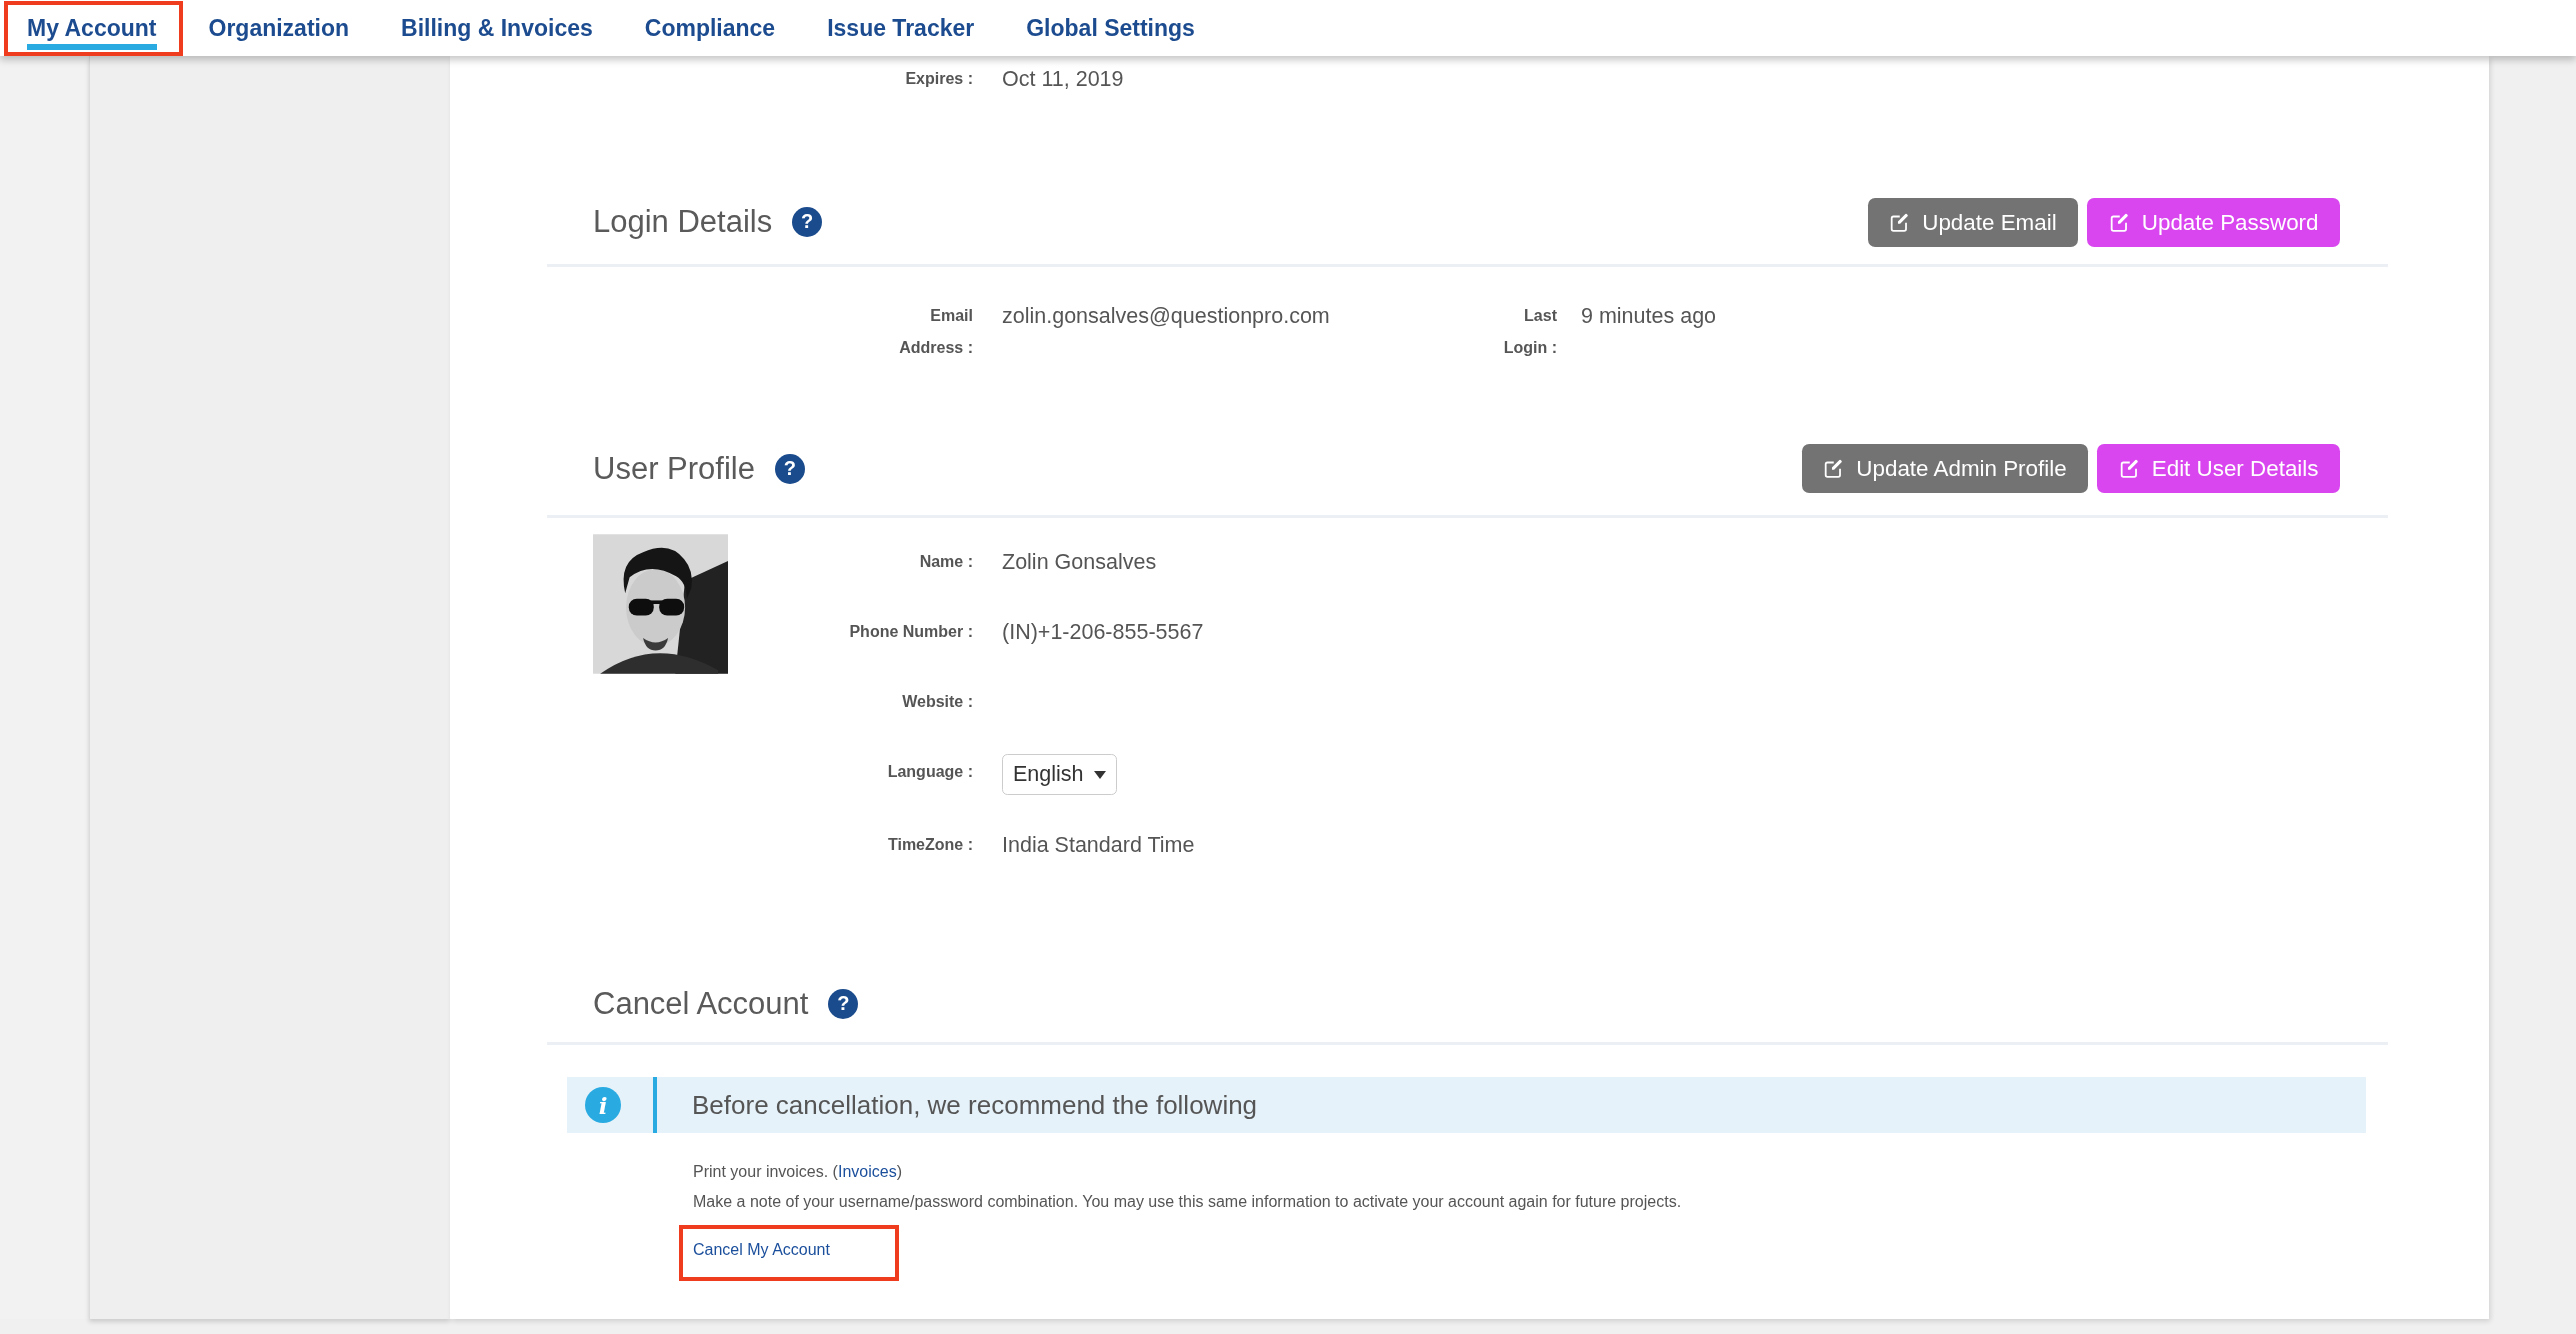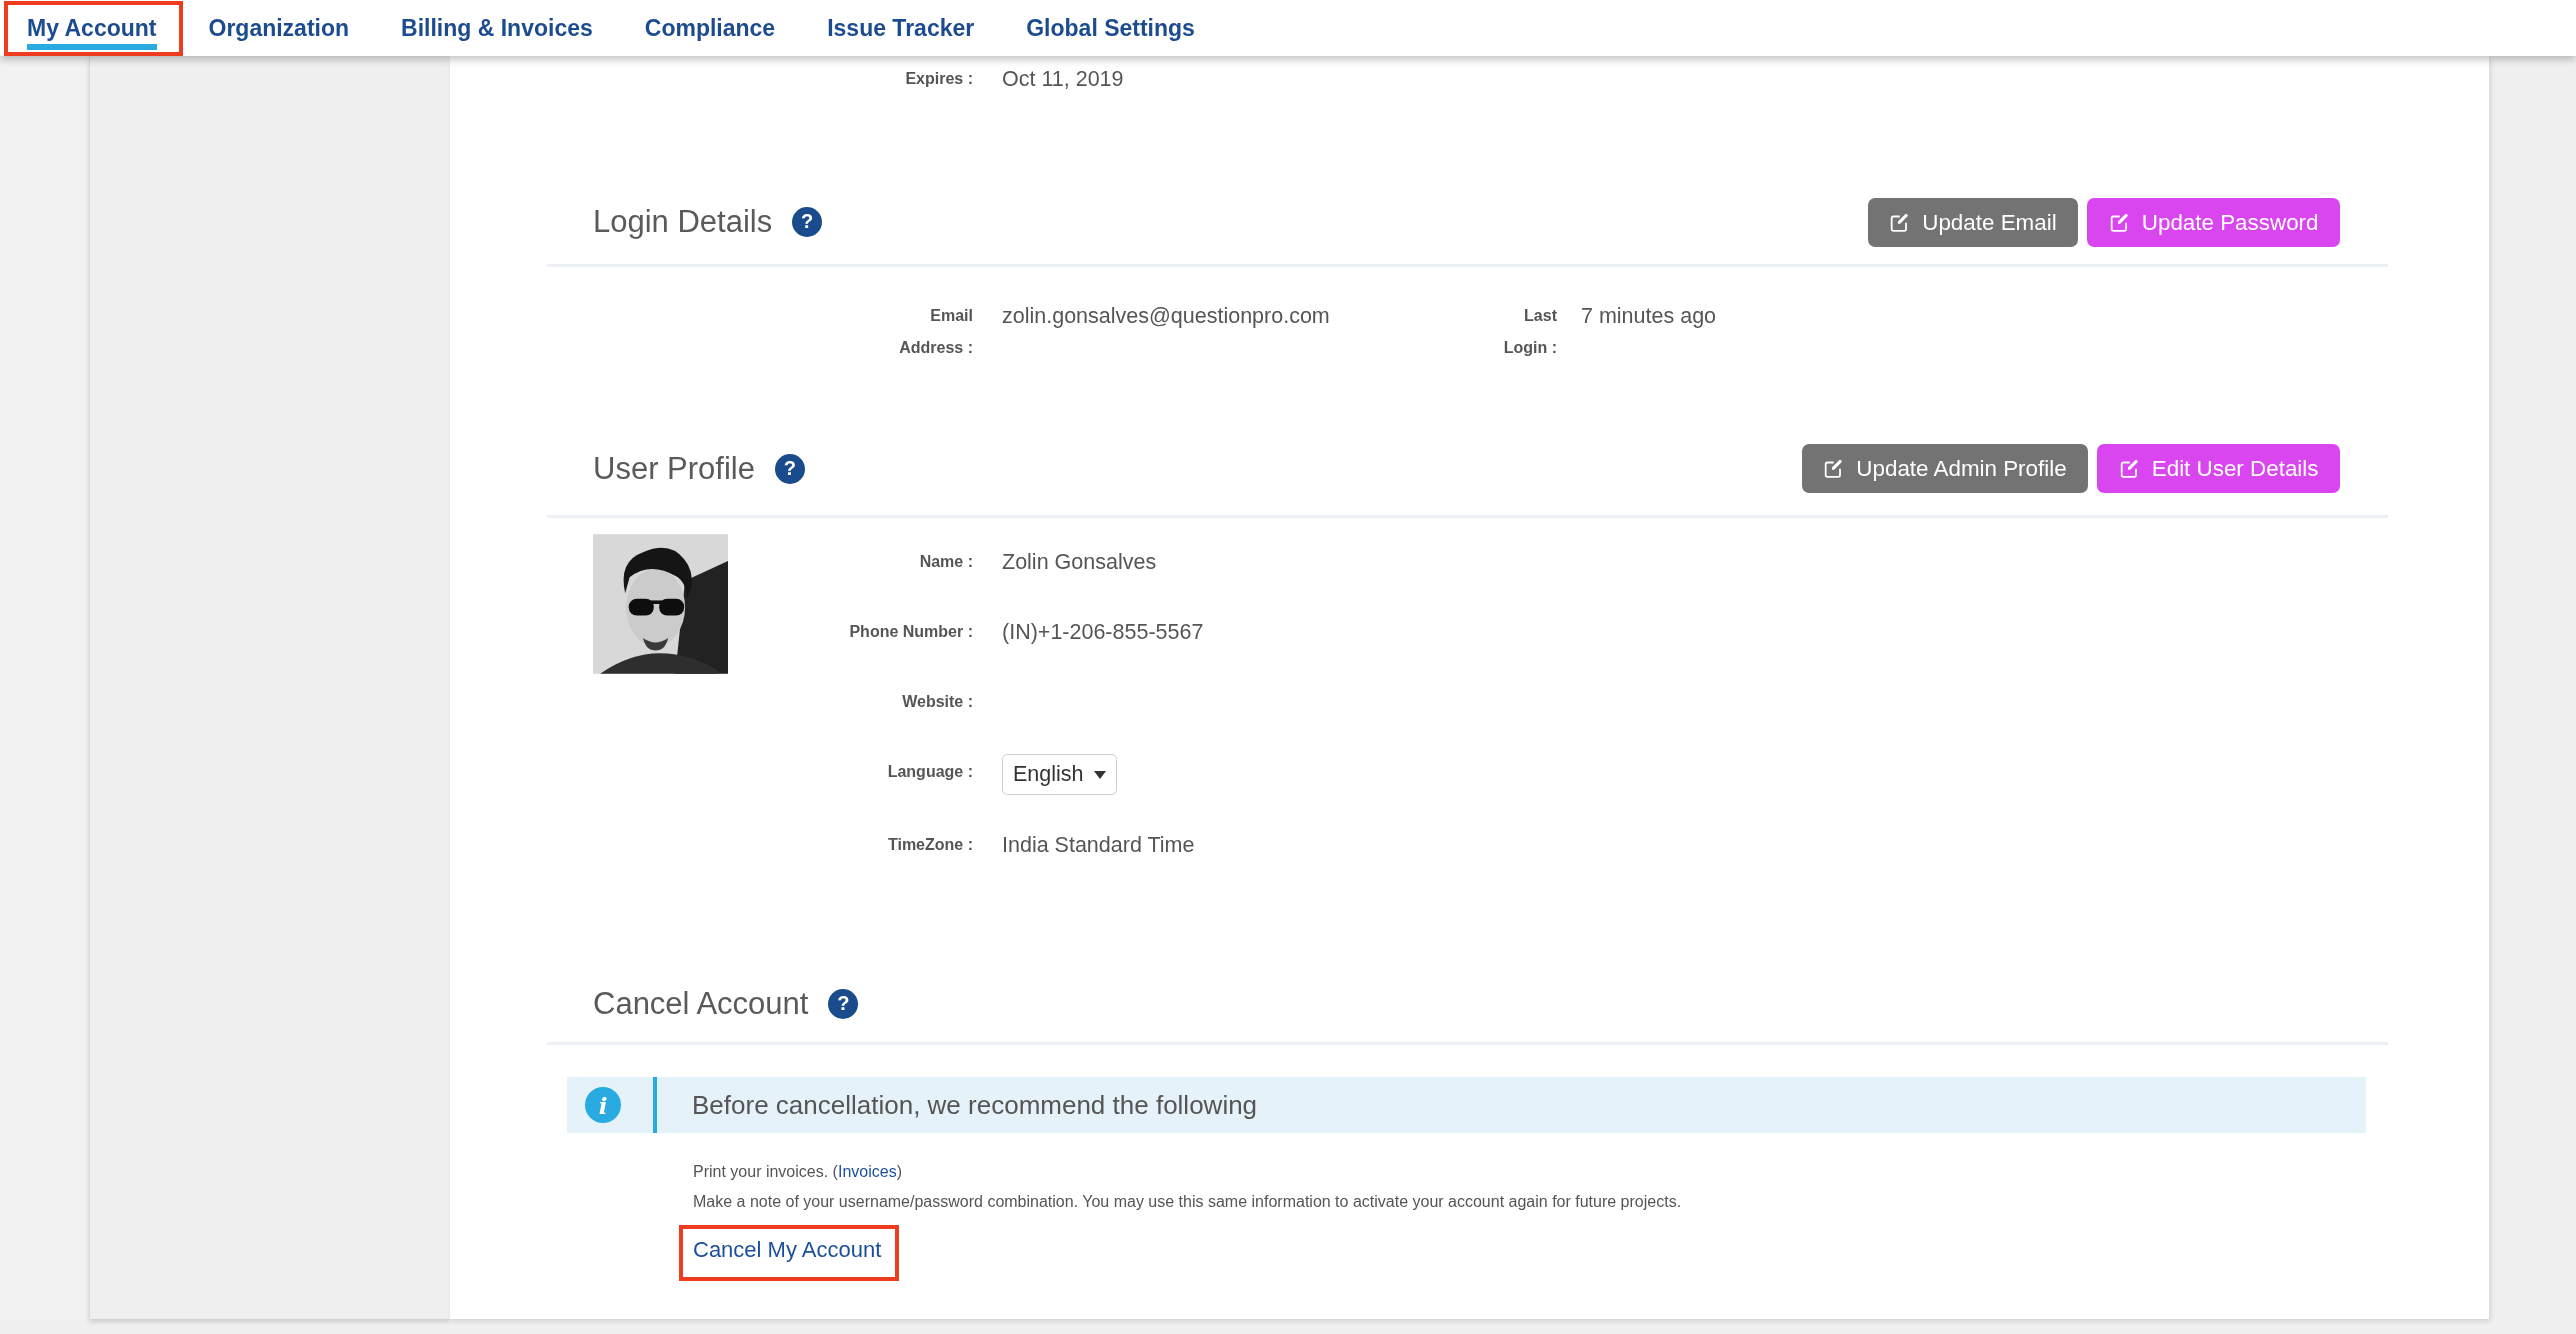--- a/index.html
+++ b/index.html
@@ -146,21 +146,21 @@
     display:flex; align-items:center;
     font-size:26px; color:#555;
   }
   .cancel-text {
     position:absolute; left:243px; top:1101px;
     font-size:16px; line-height:30px; color:#555;
   }
   .link { color:#1b4f9c; cursor:pointer; text-decoration:none; }
   .cancel-link {
     position:absolute; left:243px; top:1179px;
-    font-size:22px; line-height:30px; font-weight:500;
+    font-size:16px; line-height:30px; font-weight:500;
     color:#1b4f9c; cursor:pointer;
   }
 </style>
 </head>
 <body>
 
 <div class="topnav">
   <div class="nav-item">
     <span>My Account</span>
     <span class="active-underline"></span>
@@ -210,21 +210,21 @@
         <path d="M21.7 4.3l-2-2a1 1 0 0 0-1.4 0L10 10.6V13h2.4l8.3-8.3a1 1 0 0 0 0-1.4z" fill="#fff"></path>
       </svg>
       <span>Update Password</span>
     </button>
   </div>
   <div class="divider" style="top:208px;"></div>
 
   <div class="field-label" style="left:423px; top:244px; width:100px;">Email Address :</div>
   <div class="field-value" style="left:552px; top:244px;">zolin.gonsalves@questionpro.com</div>
   <div class="field-label" style="left:1035px; top:244px; width:72px;">Last Login :</div>
-  <div class="field-value" style="left:1131px; top:244px;">7 minutes ago</div>
+  <div class="field-value" style="left:1131px; top:244px;">9 minutes ago</div>
 
   <div class="section-title" style="top:393px;">
     <span>User Profile</span>
     <span class="help-circle">?</span>
   </div>
   <div class="btn-group" style="top:388px;">
     <button class="btn btn-gray">
       <svg class="edit-icon" viewBox="0 0 24 24">
         <path d="M19 12v7a2 2 0 0 1-2 2H5a2 2 0 0 1-2-2V7a2 2 0 0 1 2-2h7" fill="none" stroke="#fff" stroke-width="2"></path>
         <path d="M21.7 4.3l-2-2a1 1 0 0 0-1.4 0L10 10.6V13h2.4l8.3-8.3a1 1 0 0 0 0-1.4z" fill="#fff"></path>

